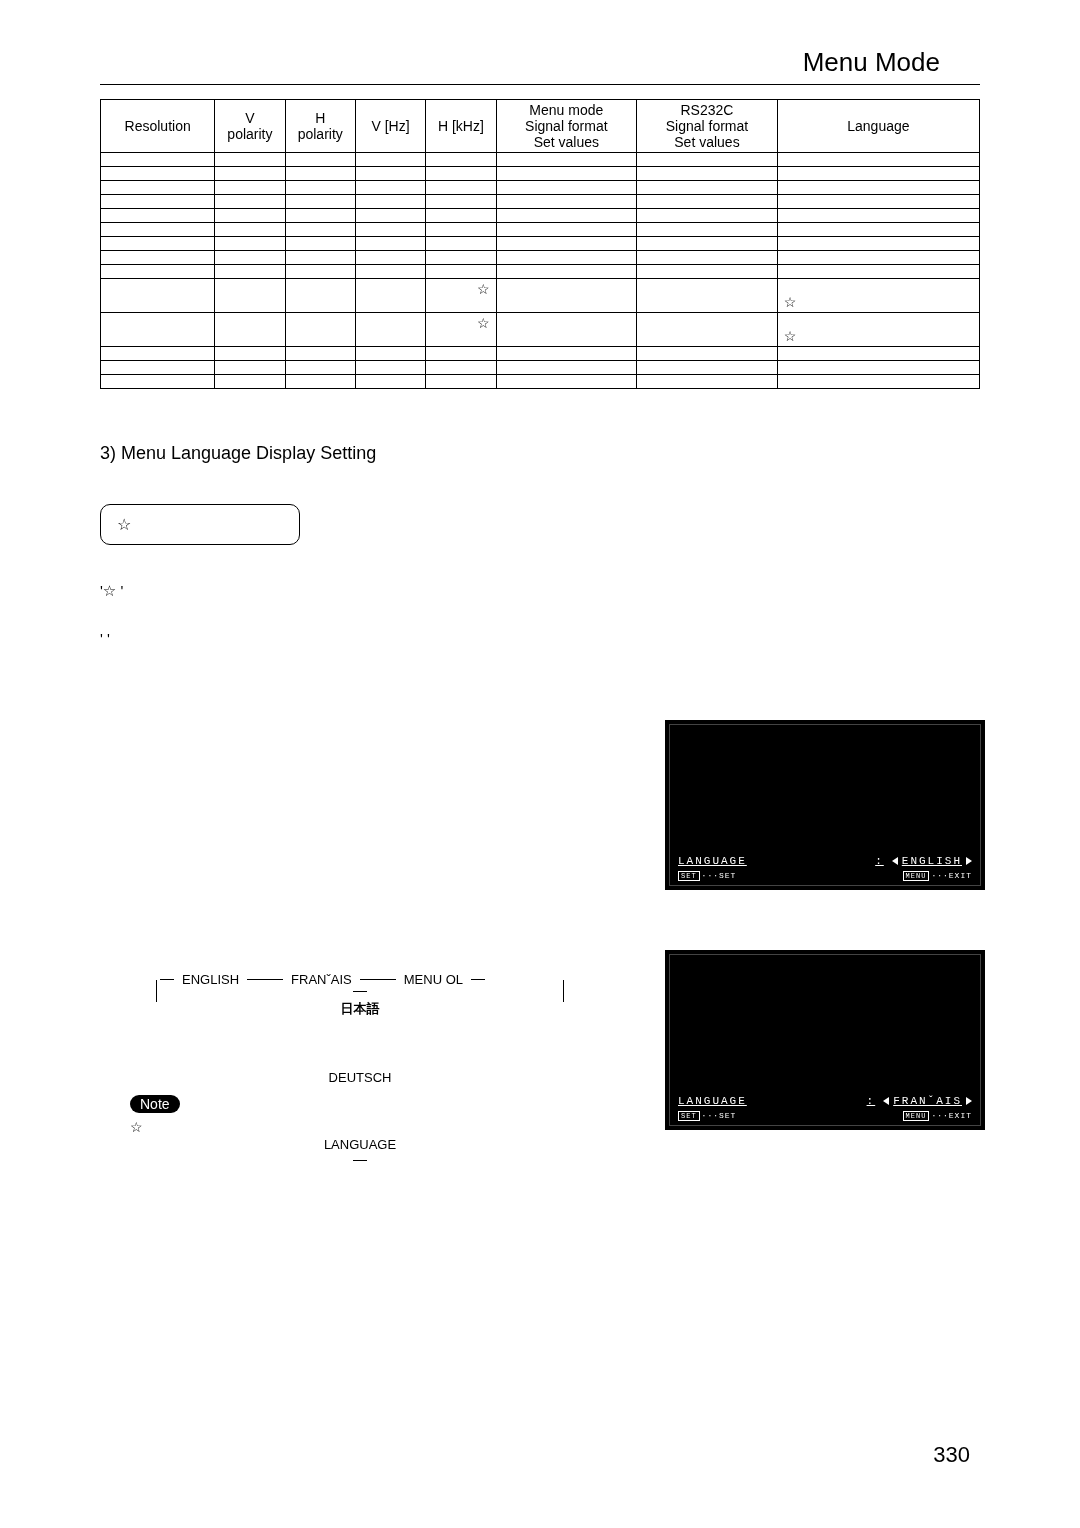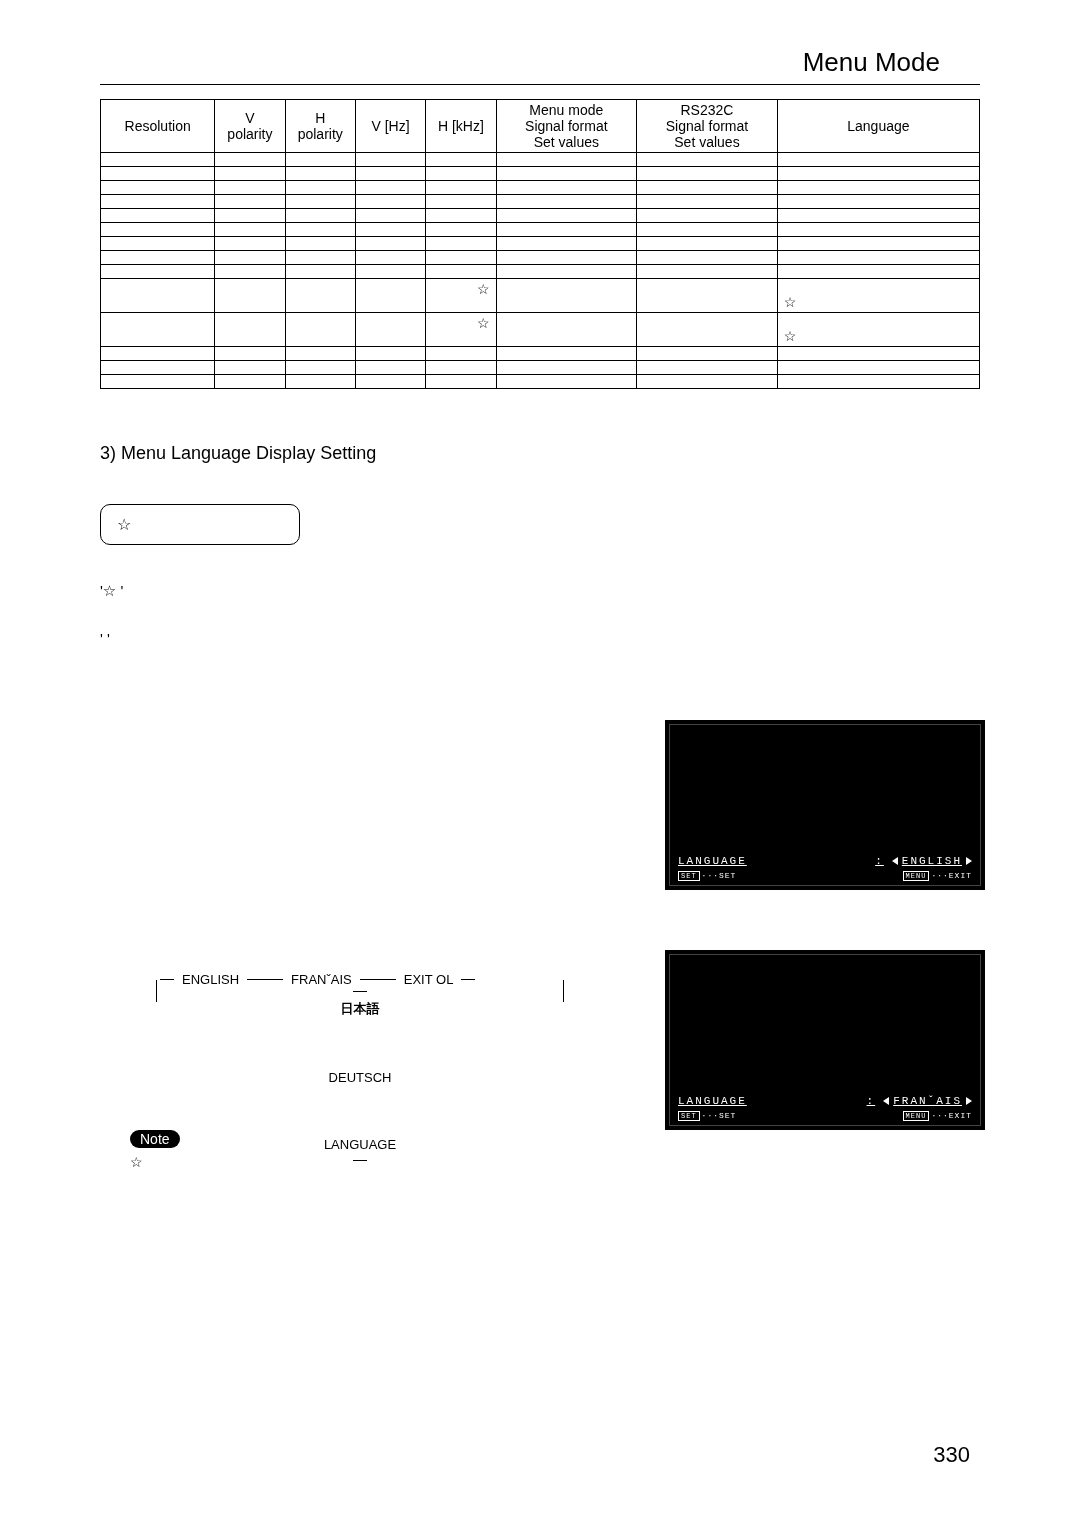--- a/index.html
+++ b/index.html
@@ -354,21 +354,21 @@
     </div>
   </div>
 
   <div class="lang-loop">
     <div class="lang-loop-row">
       <div style="width:14px;border-top:1px solid #000;"></div>
       <span class="word">ENGLISH</span>
       <div class="hline"></div>
       <span class="word">FRANˇAIS</span>
       <div class="hline"></div>
-      <span class="word">EXIT OL</span>
+      <span class="word">MENU OL</span>
       <div style="width:14px;border-top:1px solid #000;"></div>
     </div>
     <div class="lang-loop-row" style="margin-top:4px;flex-direction:column;">
       <div style="width:14px;border-top:1px solid #000;"></div>
       <span class="word" style="font-weight:bold">日本語</span>
       <div class="hline"></div>
       <span class="word">DEUTSCH</span>
       <div class="hline"></div>
       <span class="word">LANGUAGE</span>
       <div style="width:14px;border-top:1px solid #000;"></div>
@@ -389,21 +389,21 @@
           <span class="tri tri-right"></span>
         </span>
       </div>
       <div class="osd-foot">
         <span><span class="tag">SET</span>···<span>SET</span></span>
         <span><span class="tag">MENU</span>···<span>EXIT</span></span>
       </div>
     </div>
   </div>
 
-  <div style="position:absolute; left:130px; top:1130px;">
+  <div style="position:absolute; left:130px; top:1095px;">
     <span class="note-pill">Note</span>
     <div style="margin-top:6px; font-size:14px;">
       <span>☆</span>
     </div>
   </div>
 
   <div class="pagenum">330</div>
 </div>
 
 </body></html>

